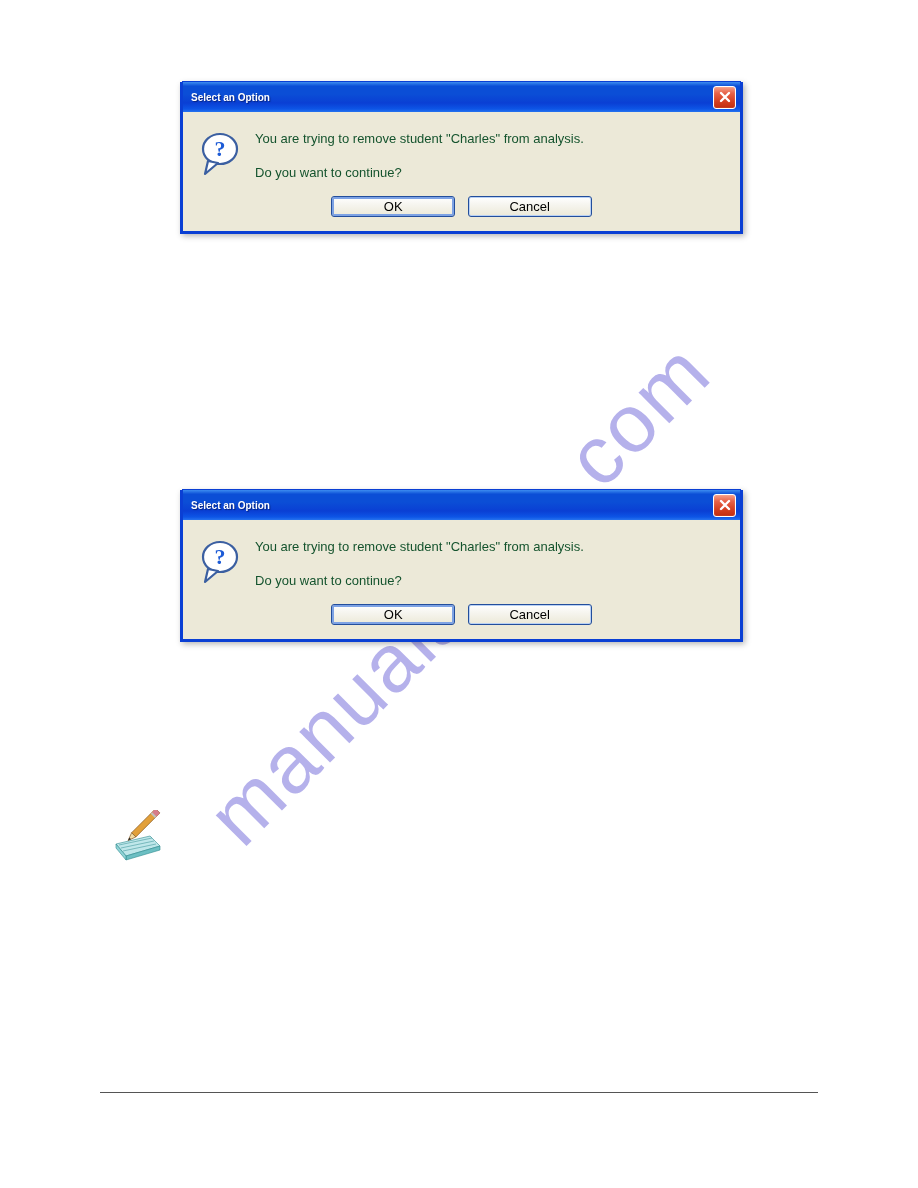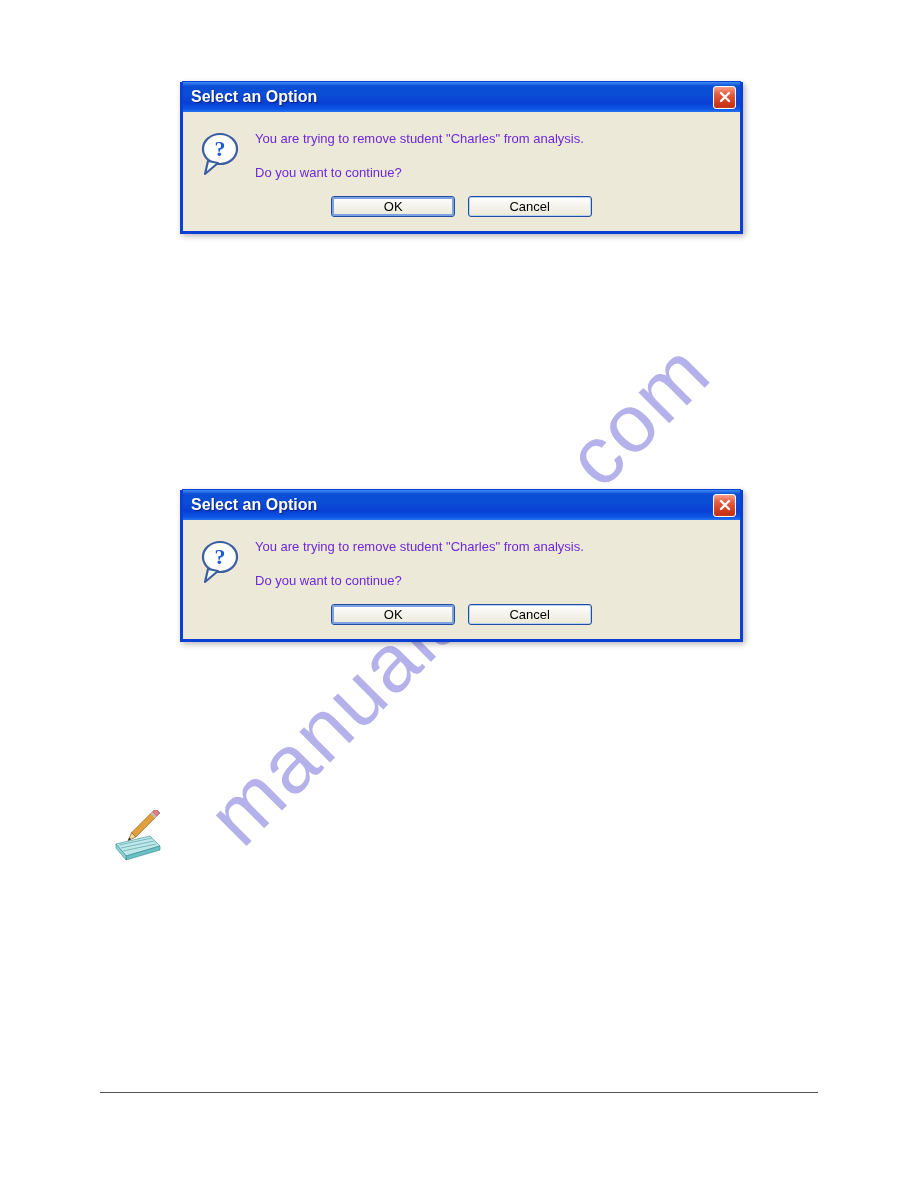--- a/index.html
+++ b/index.html
@@ -50,21 +50,21 @@
     justify-content: space-between;
     padding: 0 4px 0 8px;
     position: relative;
     margin: -1px -1px 0 -1px;
     border: 1px solid #0a3fd4;
     border-bottom: none;
   }
   .titlebar .title {
     color: #ffffff;
     font-weight: bold;
-    font-size: 16px;
+    font-size: 10px;
     text-shadow: 1px 1px 1px rgba(0,0,40,0.5);
   }
   .close-btn {
     width: 21px;
     height: 21px;
     background: linear-gradient(to bottom, #f6a088 0%, #e76248 30%, #d43e1f 70%, #c12e10 100%);
     border: 1px solid #ffffff;
     border-radius: 3px;
     display: flex;
     align-items: center;
@@ -78,21 +78,21 @@
     background: #ece9d8;
   }
   .icon-col {
     width: 54px;
     flex: 0 0 54px;
     padding-top: 2px;
   }
   .text-col {
     flex: 1;
     font-size: 13px;
-    color: #6d28d9;
+    color: #14532d;
     line-height: 1.4;
   }
   .text-col .msg1 { margin-bottom: 16px; }
   .button-row {
     text-align: center;
     padding: 2px 0 14px 0;
     background: #ece9d8;
   }
   .btn {
     display: inline-block;

